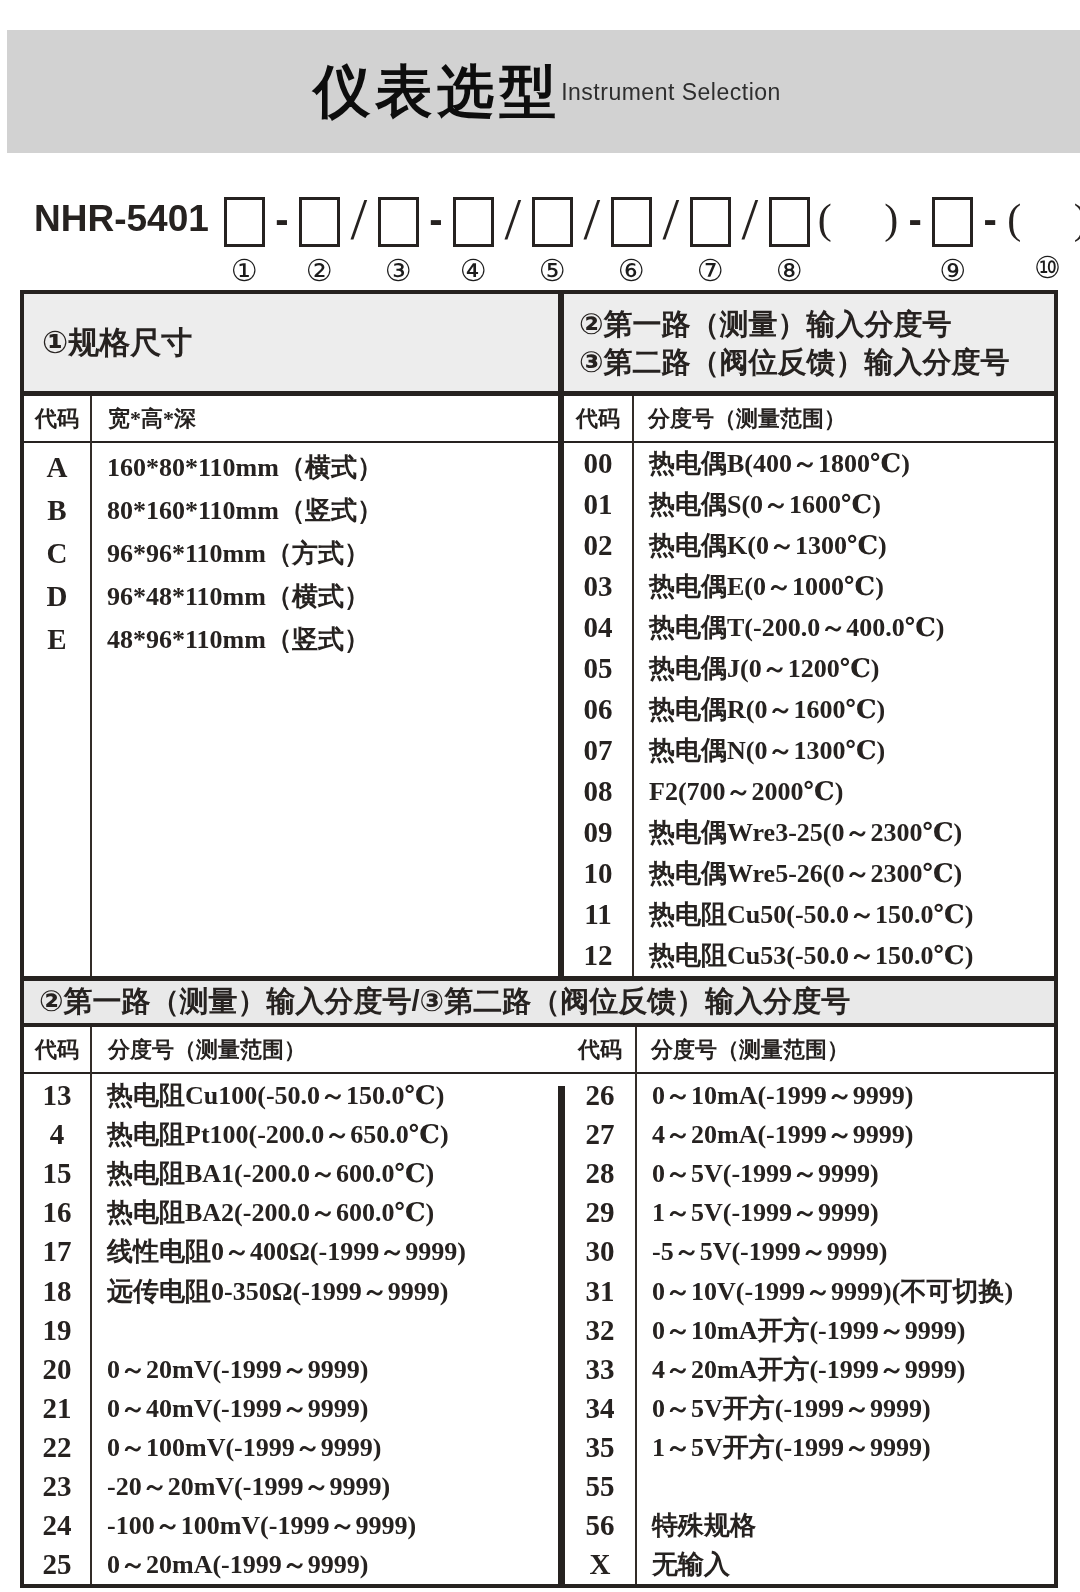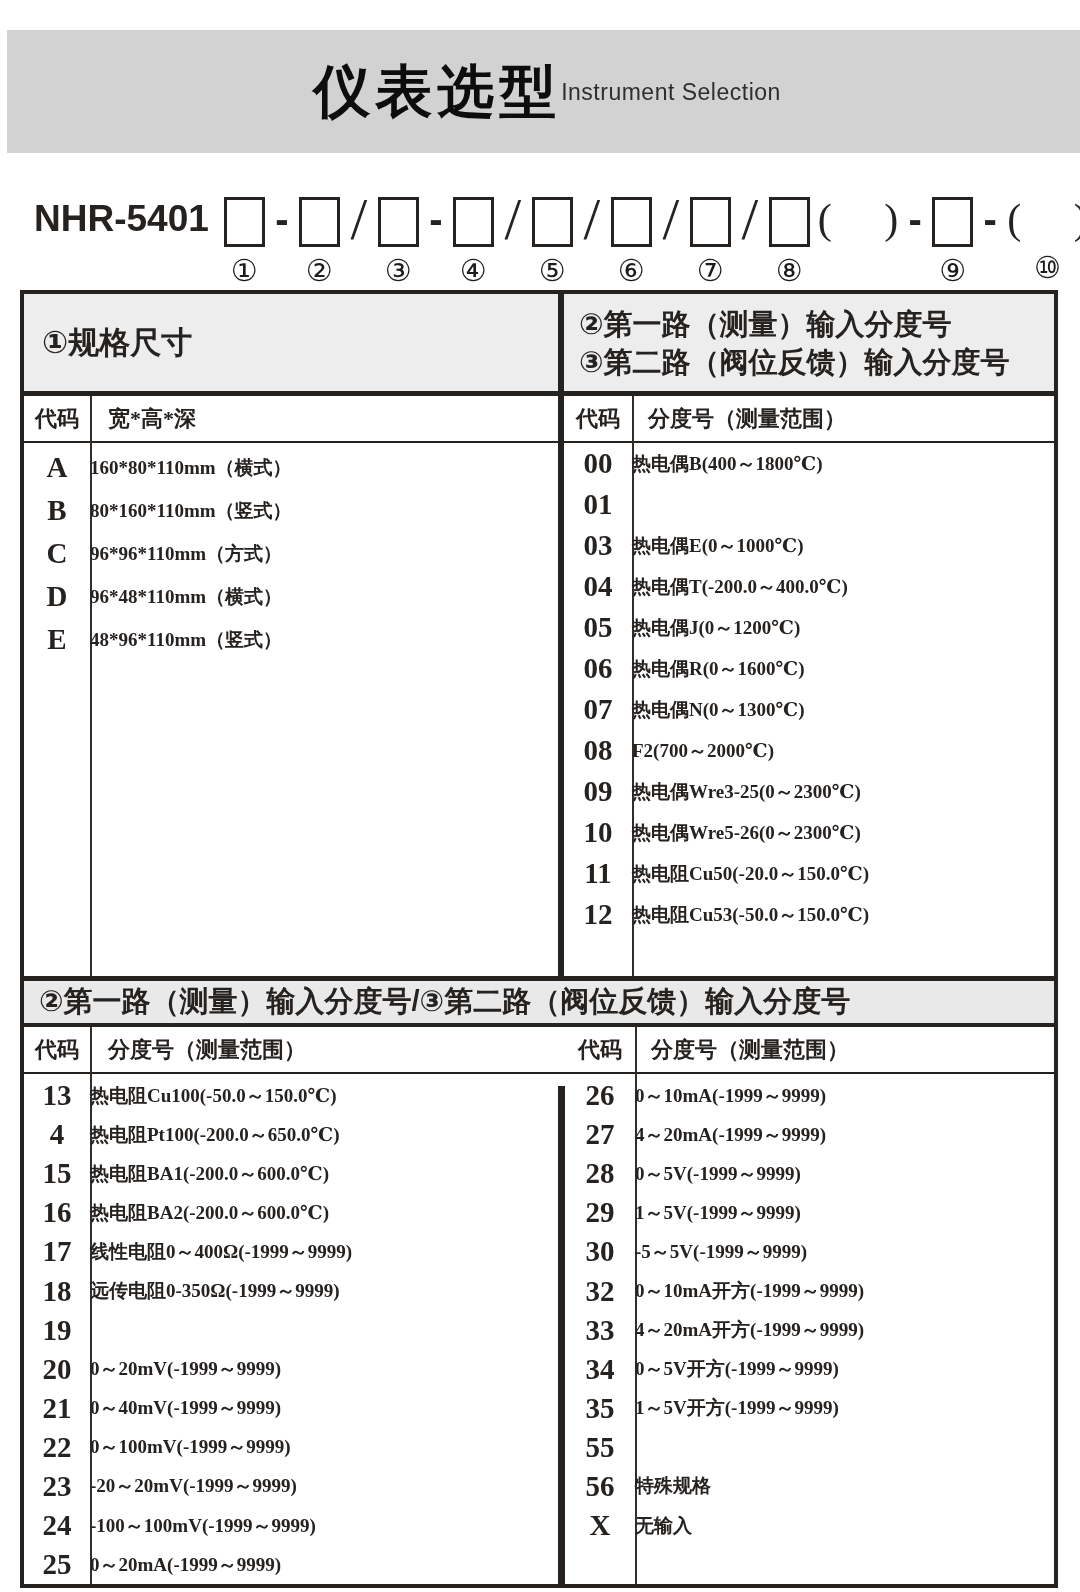--- a/index.html
+++ b/index.html
@@ -54,21 +54,21 @@
             font-family:var(--serif);font-weight:700;font-size:22px;white-space:nowrap;}
   .sub-code{justify-content:center;}
 
   .band-row{position:absolute;left:0;top:687px;width:1030px;height:42px;background:var(--band-bg);
             display:flex;align-items:center;padding-left:15px;box-sizing:border-box;
             font-family:var(--sans);font-weight:900;font-size:29px;white-space:nowrap;}
 
   .rows{position:absolute;display:flex;flex-direction:column;}
   .row{display:flex;align-items:center;white-space:nowrap;}
   .cell-code{text-align:center;font-family:var(--serif);font-weight:700;font-size:29px;flex:0 0 auto;}
-  .cell-desc{font-family:var(--serif);font-weight:700;font-size:19px;}
+  .cell-desc{font-family:var(--serif);font-weight:700;font-size:26px;padding-left:17px;}
 
   .rows-ul{left:0;top:152px;width:534px;}
   .rows-ul .row{height:43px;}
   .rows-ul .cell-code{width:66px;}
 
   .rows-ur{left:540px;top:149px;width:490px;}
   .rows-ur .row{height:41px;}
   .rows-ur .cell-code{width:68px;}
 
   .rows-ll{left:0;top:782px;width:534px;}
@@ -243,22 +243,27 @@
       </div>
     <div class="rows rows-ur">
 
         <div class="row">
           <div class="cell-code">00</div>
           <div class="cell-desc">热电偶B(400～1800℃)</div>
         </div>
 
         <div class="row">
           <div class="cell-code">01</div>
-        </div>
-
+          <div class="cell-desc">热电偶S(0～1600℃)</div>
+        </div>
+
+        <div class="row">
+          <div class="cell-code">02</div>
+          <div class="cell-desc">热电偶K(0～1300℃)</div>
+        </div>
 
         <div class="row">
           <div class="cell-code">03</div>
           <div class="cell-desc">热电偶E(0～1000℃)</div>
         </div>
 
         <div class="row">
           <div class="cell-code">04</div>
           <div class="cell-desc">热电偶T(-200.0～400.0℃)</div>
         </div>
@@ -288,21 +293,21 @@
           <div class="cell-desc">热电偶Wre3-25(0～2300℃)</div>
         </div>
 
         <div class="row">
           <div class="cell-code">10</div>
           <div class="cell-desc">热电偶Wre5-26(0～2300℃)</div>
         </div>
 
         <div class="row">
           <div class="cell-code">11</div>
-          <div class="cell-desc">热电阻Cu50(-20.0～150.0℃)</div>
+          <div class="cell-desc">热电阻Cu50(-50.0～150.0℃)</div>
         </div>
 
         <div class="row">
           <div class="cell-code">12</div>
           <div class="cell-desc">热电阻Cu53(-50.0～150.0℃)</div>
         </div>
       </div>
 
     <div class="hl" style="top:682px;height:5px;"></div>
     <div class="band-row">②第一路（测量）输入分度号/③第二路（阀位反馈）输入分度号</div>
@@ -404,20 +409,24 @@
         <div class="row">
           <div class="cell-code">29</div>
           <div class="cell-desc">1～5V(-1999～9999)</div>
         </div>
 
         <div class="row">
           <div class="cell-code">30</div>
           <div class="cell-desc">-5～5V(-1999～9999)</div>
         </div>
 
+        <div class="row">
+          <div class="cell-code">31</div>
+          <div class="cell-desc">0～10V(-1999～9999)(不可切换)</div>
+        </div>
 
         <div class="row">
           <div class="cell-code">32</div>
           <div class="cell-desc">0～10mA开方(-1999～9999)</div>
         </div>
 
         <div class="row">
           <div class="cell-code">33</div>
           <div class="cell-desc">4～20mA开方(-1999～9999)</div>
         </div>

